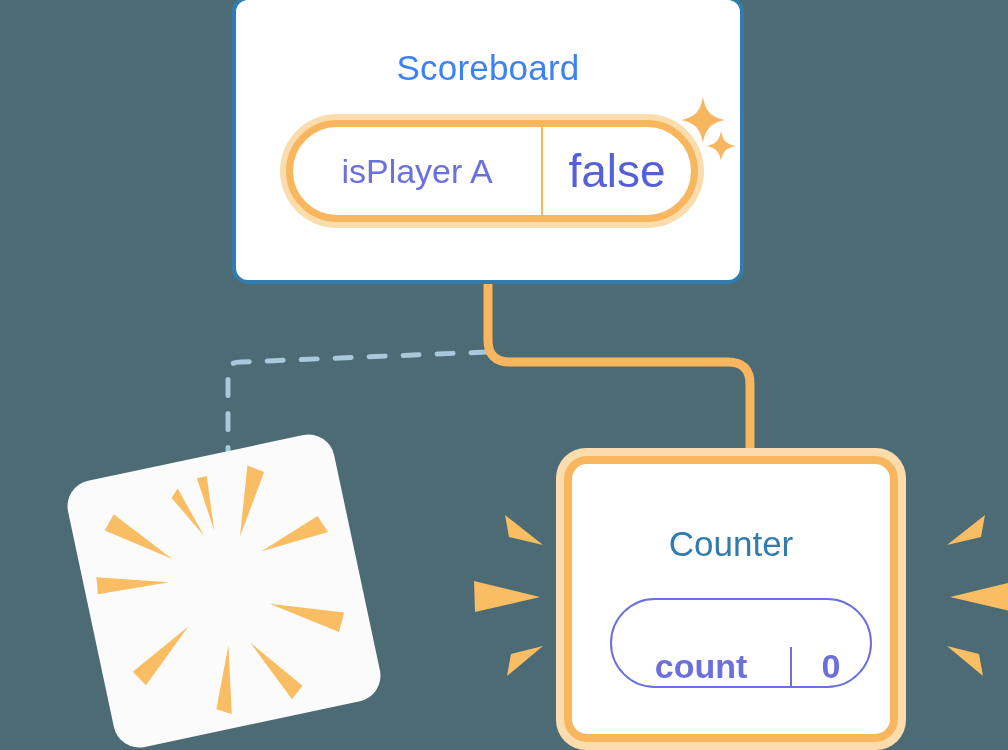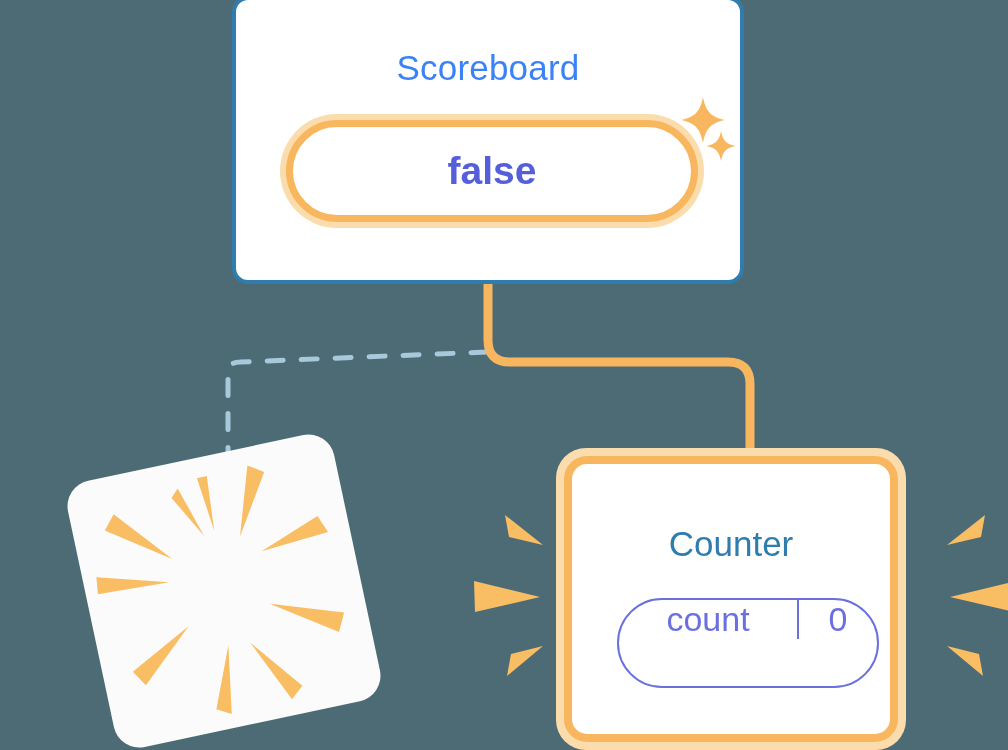--- a/index.html
+++ b/index.html
@@ -86,22 +86,22 @@
     justify-content: center;
     font-size: 34px;
     color: #6b70dd;
     border-right: 2px solid #f8b75f;
   }
   #scoreboard-pill-value {
     flex: 1 1 auto;
     display: flex;
     align-items: center;
     justify-content: center;
-    font-size: 39px;
-    font-weight: bold;
+    font-size: 46px;
+    font-weight: normal;
     color: #555fd9;
   }
 
   
   #counter-card {
     position: absolute;
     left: 556px;
     top: 448px;
     width: 350px;
     height: 302px;
@@ -125,30 +125,31 @@
     position: absolute;
     left: 0;
     right: 0;
     top: 60px;
     text-align: center;
     font-size: 35px;
     color: #2f7cae;
   }
   #counter-pill {
     position: absolute;
-    left: 45px;
+    left: 38px;
     top: 134px;
     width: 262px;
     height: 90px;
     border: 2px solid #6b70dd;
     border-radius: 45px;
     background: #ffffff;
     box-sizing: border-box;
     display: flex;
-    align-items: flex-start;
+    align-items: flex-end;
+    font-weight: bold;
   }
   #counter-pill-key {
     flex: 0 0 178px;
     display: flex;
     align-items: center;
     justify-content: center;
     font-size: 34px;
     color: #6b70dd;
     border-right: 2px solid #6b70dd;
   }
@@ -185,20 +186,21 @@
 
     <path d="M 488 282 L 488 340 Q 488 362 510 362 L 728 362 Q 750 362 750 384 L 750 462" fill="none" stroke="#f8b75f" stroke-width="9" stroke-linecap="butt"></path>
   </svg>
 
   <div id="scoreboard-card">
     <div id="scoreboard-title">Scoreboard</div>
 
     <div id="scoreboard-pill-wrap">
       <div id="scoreboard-pill-halo"></div>
       <div id="scoreboard-pill">
+        <div id="scoreboard-pill-key">isPlayer A</div>
         <div id="scoreboard-pill-value">false</div>
       </div>
     </div>
   </div>
 
   <svg class="svg-layer" viewBox="0 0 1008 750" xmlns="http://www.w3.org/2000/svg" style="z-index:7;">
 
     <path d="M 703 97
              C 706 112 711 117 725 120
              C 711 123 706 128 703 143

